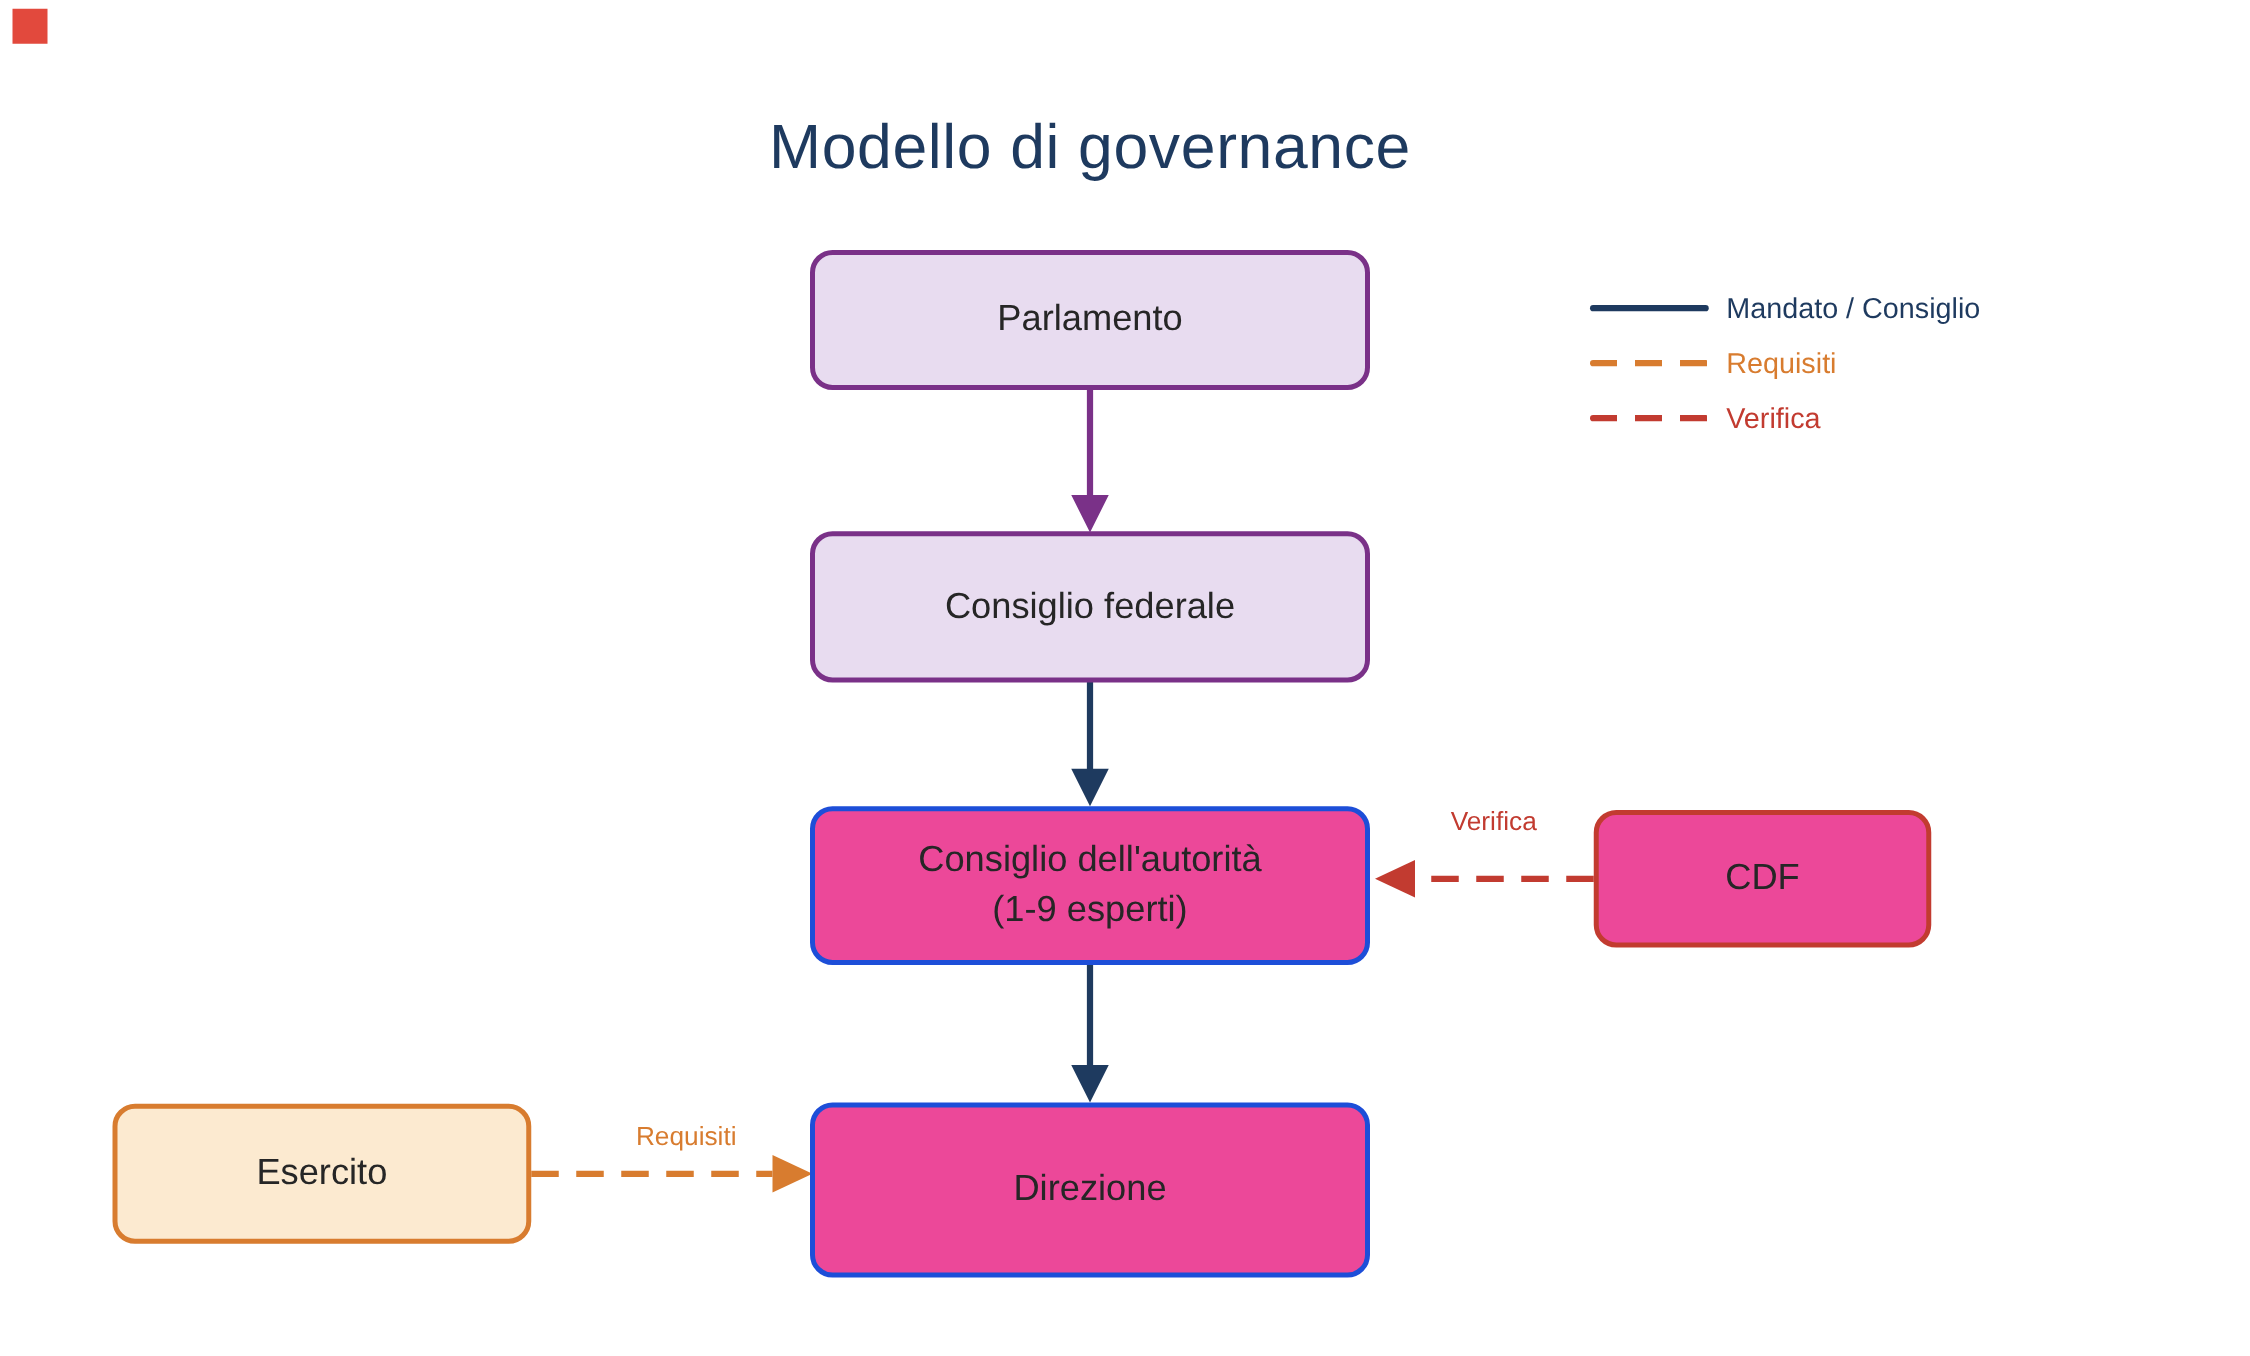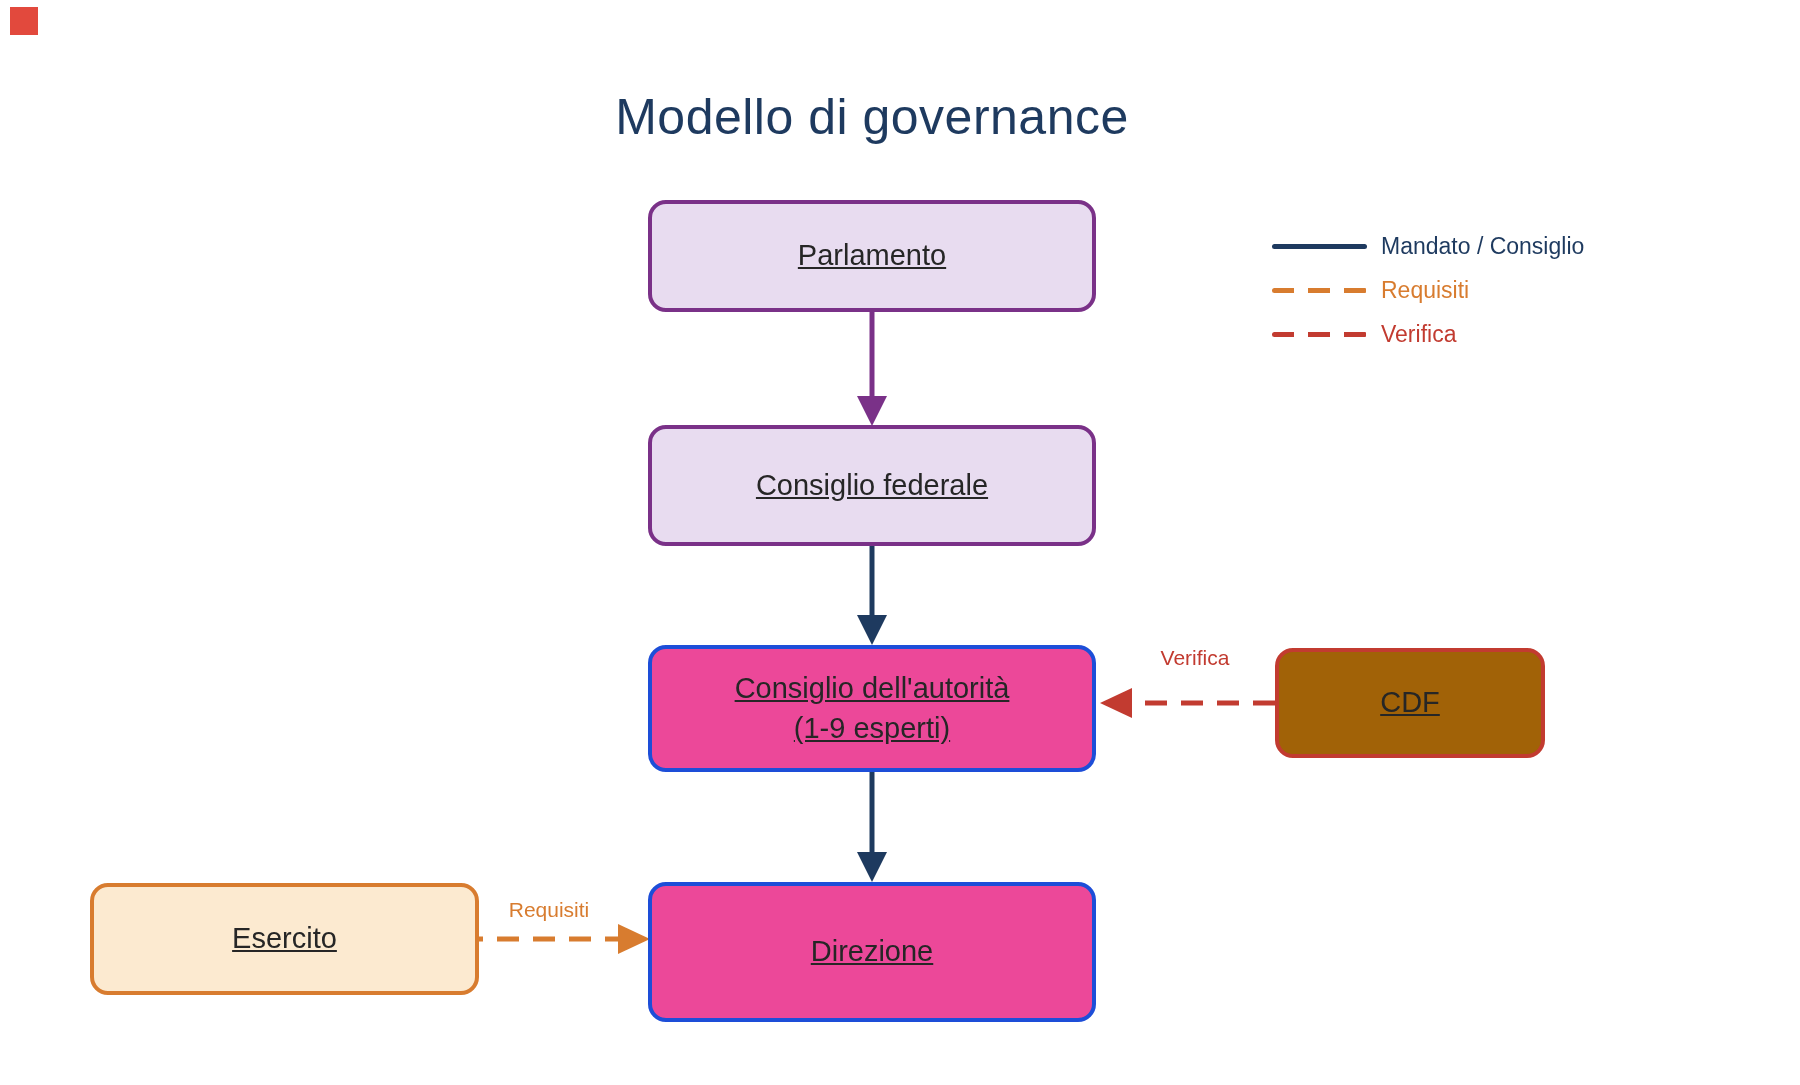--- a/index.html
+++ b/index.html
@@ -20,32 +20,31 @@
     text-align:center;
     font-size:50px;color:#1e3a5f;letter-spacing:0.5px;
   }
   .node{
     position:absolute;
     box-sizing:border-box;
     border-radius:18px;
     display:flex;flex-direction:column;align-items:center;justify-content:center;
     font-size:29px;color:#262626;line-height:1.35;
     text-align:center;
-    text-decoration:underline;
   }
   .node.purple{background:#e8dcf0;border:4px solid #7a3188;}
   .node.blue{background:#ec4899;border:4px solid #1d4ed8;}
-  .node.red{background:#a16207;border:4px solid #c23b30;}
+  .node.red{background:#ec4899;border:4px solid #c23b30;}
   .node.orange{background:#fcead0;border:4px solid #d87c2f;}
   #node-parlamento{left:648px;top:200px;width:448px;height:112px;}
   #node-consiglio-federale{left:648px;top:425px;width:448px;height:121px;}
   #node-consiglio-autorita{left:648px;top:645px;width:448px;height:127px;}
   #node-direzione{left:648px;top:882px;width:448px;height:140px;}
   #node-cdf{left:1275px;top:648px;width:270px;height:110px;}
-  #node-esercito{left:90px;top:883px;width:389px;height:112px;}
+  #node-esercito{left:90px;top:883px;width:335px;height:112px;}
   svg.edges{position:absolute;left:0;top:0;pointer-events:none;}
   .edge-label{
     position:absolute;font-size:21px;text-align:center;width:160px;
   }
   .edge-label.red{color:#c23b30;left:1115px;top:646px;}
   .edge-label.orange{color:#d87c2f;left:469px;top:898px;}
   .legend{
     position:absolute;left:1272px;top:224px;
   }
   .legend-row{

